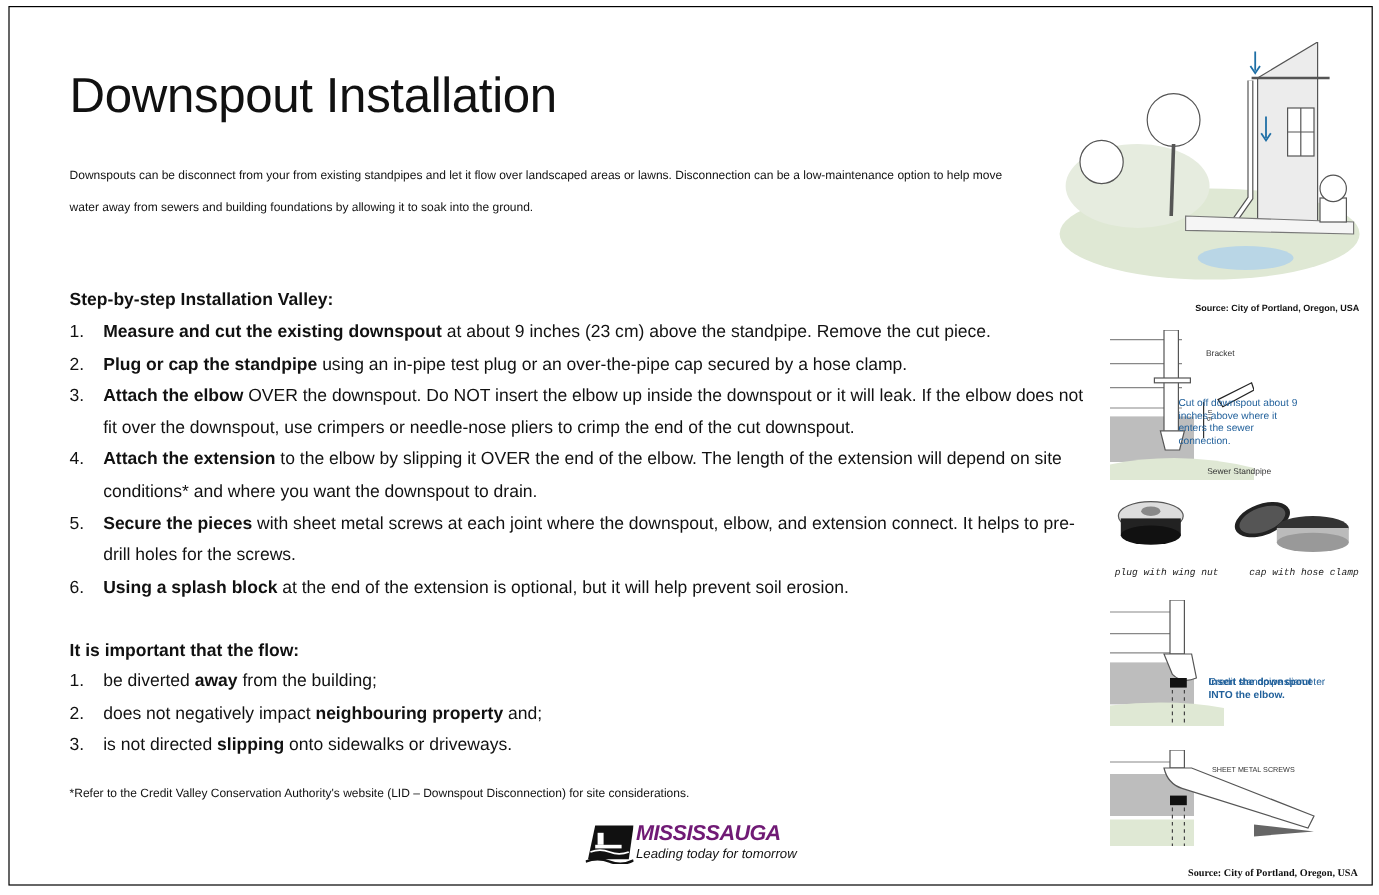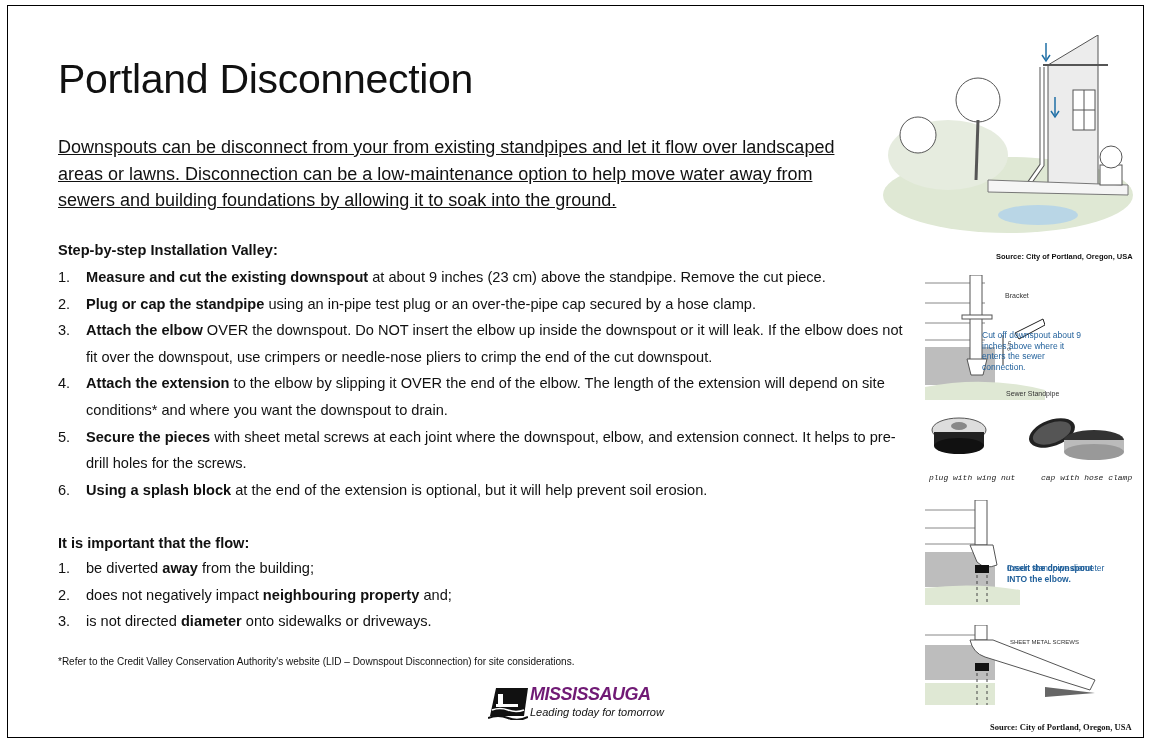--- a/index.html
+++ b/index.html
@@ -2,22 +2,22 @@
 <html><head>
   <meta charset="utf-8">
   <style>
     html, body { margin: 0; padding: 0; background: #ffffff; }
     body { width: 1149px; height: 746px; position: relative; overflow: hidden;
            font-family: "Liberation Sans", sans-serif; color: #111; }
     .page-frame { position: absolute; left: 7px; top: 5px; width: 1137px; height: 733px;
                   border: 1px solid #000; box-sizing: border-box; }
     .title { position: absolute; left: 58px; top: 56px; font-size: 41px; font-weight: normal;
              margin: 0; letter-spacing: -0.3px; color: #111; }
-    .intro { position: absolute; left: 58px; top: 134px; width: 800px; font-size: 18px;
-             line-height: 26.5px; margin: 0; text-decoration: underline; }
+    .intro { position: absolute; left: 58px; top: 134px; width: 800px; font-size: 10px;
+             line-height: 26.5px; margin: 0; }
     .section-heading { position: absolute; left: 58px; font-size: 14.6px; font-weight: bold; margin: 0; }
     .steps { position: absolute; left: 58px; top: 264px; width: 850px; margin: 0; padding: 0;
              list-style: none; font-size: 14.6px; line-height: 26.6px; }
     .steps li { position: relative; padding-left: 28px; }
     .steps .num { position: absolute; left: 0; top: 0; }
     .flow-list { position: absolute; left: 58px; top: 555px; width: 600px; margin: 0; padding: 0;
                  list-style: none; font-size: 14.6px; line-height: 26.6px; }
     .flow-list li { position: relative; padding-left: 28px; }
     .flow-list .num { position: absolute; left: 0; top: 0; }
     .footnote { position: absolute; left: 58px; top: 656px; font-size: 10px; margin: 0; }
@@ -30,41 +30,41 @@
     .source-serif { font-family: "Liberation Serif", serif; font-weight: bold; font-size: 8.5px; }
     .caption { position: absolute; font-family: Liberation Mono, monospace; font-style: italic; font-size: 8px; color: #222; }
     .diag-label { position: absolute; font-size: 8.5px; color: #1f5f9a; line-height: 10.5px; }
     .diag-label-dark { position: absolute; font-size: 7px; color: #333; }
   </style>
 </head>
 <body>
 
 <div class="page-frame"></div>
 
-<h1 class="title">Portland Disconnection</h1>
+<h1 class="title">Downspout Installation</h1>
 
 <p class="intro">Downspouts can be disconnect from your from existing standpipes and let it flow over landscaped areas or lawns. Disconnection can be a low-maintenance option to help move water away from sewers and building foundations by allowing it to soak into the ground.</p>
 
 <p class="section-heading" style="top:242px;">Step-by-step Installation Valley:</p>
 
 <ol class="steps">
   <li><span class="num">1.</span><b>Measure and cut the existing downspout</b><span> at about 9 inches (23 cm) above the standpipe. Remove the cut piece.</span></li>
   <li><span class="num">2.</span><b>Plug or cap the standpipe</b><span> using an in-pipe test plug or an over-the-pipe cap secured by a hose clamp.</span></li>
   <li><span class="num">3.</span><b>Attach the elbow</b><span> OVER the downspout. Do NOT insert the elbow up inside the downspout or it will leak. If the elbow does not fit over the downspout, use crimpers or needle-nose pliers to crimp the end of the cut downspout.</span></li>
   <li><span class="num">4.</span><b>Attach the extension</b><span> to the elbow by slipping it OVER the end of the elbow. The length of the extension will depend on site conditions* and where you want the downspout to drain.</span></li>
   <li><span class="num">5.</span><b>Secure the pieces</b><span> with sheet metal screws at each joint where the downspout, elbow, and extension connect. It helps to pre-drill holes for the screws.</span></li>
   <li><span class="num">6.</span><b>Using a splash block</b><span> at the end of the extension is optional, but it will help prevent soil erosion.</span></li>
 </ol>
 
 <p class="section-heading" style="top:535px;">It is important that the flow:</p>
 
 <ol class="flow-list">
   <li><span class="num">1.</span><span>be diverted </span><b>away</b><span> from the building;</span></li>
   <li><span class="num">2.</span><span>does not negatively impact </span><b>neighbouring property</b><span> and;</span></li>
-  <li><span class="num">3.</span><span>is not directed </span><b>diameter</b><span> onto sidewalks or driveways.</span></li>
+  <li><span class="num">3.</span><span>is not directed </span><b>slipping</b><span> onto sidewalks or driveways.</span></li>
 </ol>
 
 <p class="footnote">*Refer to the Credit Valley Conservation Authority's website (LID – Downspout Disconnection) for site considerations.</p>
 
 <div class="logo">
   <svg width="40" height="34" viewBox="0 0 40 34" style="position:absolute;left:0;top:0;">
     <path d="M8 2 L40 2 L36 30 L2 30 Z" fill="#111"></path>
     <rect x="10" y="8" width="5" height="10" fill="#fff"></rect>
     <rect x="8" y="18" width="22" height="3" fill="#fff"></rect>
     <path d="M4 24 Q12 21 20 24 T36 24" stroke="#fff" stroke-width="1.5" fill="none"></path>

